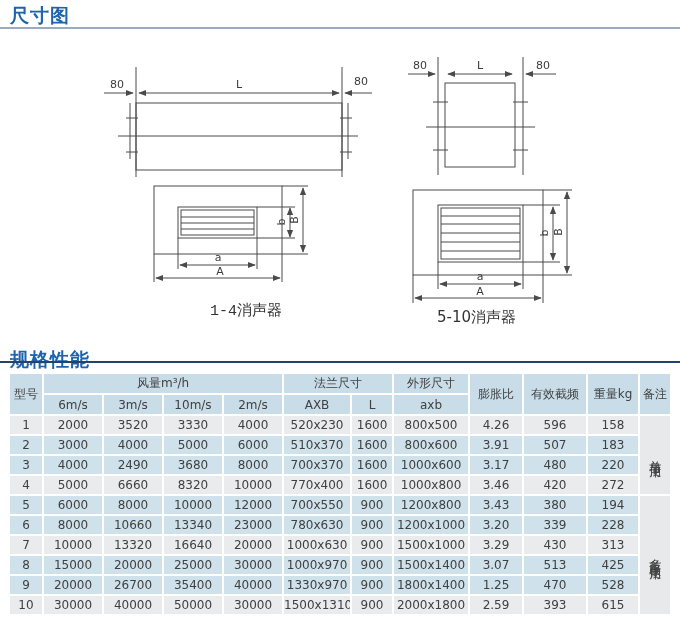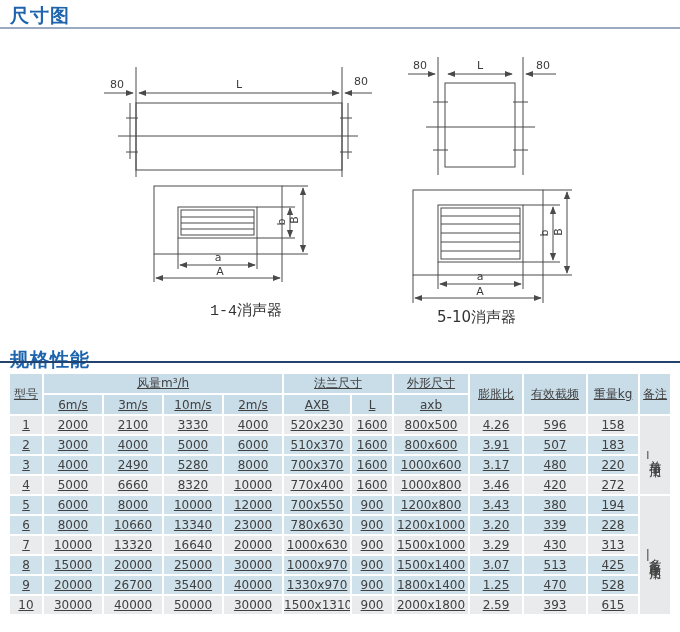--- a/index.html
+++ b/index.html
@@ -15,21 +15,21 @@
   .rule-2{top:361px;background:#24426e;}
   svg{position:absolute;overflow:visible;}
   svg text{font-family:"DejaVu Sans","Liberation Sans",sans-serif;font-size:11px;fill:#3c3c3c;}
   .diagram-caption{position:absolute;font-size:15px;color:#333;text-align:center;}
   .caption-1{left:146px;top:301px;width:200px;font-family:Liberation Mono, monospace;}
   .caption-2{left:384px;top:308px;width:185px;}
 
   table.spec{
     position:absolute;left:8px;top:372px;width:664px;
     border-collapse:separate;border-spacing:2px;table-layout:fixed;
-    font-size:12px;color:#404040;text-decoration:underline;
+    font-size:12px;color:#404040;
   }
   table.spec th,table.spec td{
     padding:0;text-align:center;vertical-align:middle;font-weight:normal;
     white-space:nowrap;overflow:hidden;
   }
   table.spec thead th{background:#c9dde9;height:19px;}
   table.spec tbody td{height:18px;}
   tr.row-gray td{background:#e9ebec;}
   tr.row-blue td{background:#cfe2ec;}
   td.remark-cell{background:#e7e9ea !important;}
@@ -205,21 +205,21 @@
         <th>2m/s</th>
         <th>AXB</th>
         <th>L</th>
         <th>axb</th>
       </tr>
     </thead>
     <tbody>
         <tr class="row-gray">
       <td>1</td>
       <td>2000</td>
-      <td>2100</td>
+      <td>3520</td>
       <td>3330</td>
       <td>4000</td>
       <td>520x230</td>
       <td>1600</td>
       <td>800x500</td>
       <td>4.26</td>
       <td>596</td>
       <td>158</td>
     <td rowspan="4" class="remark-cell">
             <div class="vertical-text">单节使用</div>
@@ -235,21 +235,21 @@
       <td>1600</td>
       <td>800x600</td>
       <td>3.91</td>
       <td>507</td>
       <td>183</td>
     </tr>
         <tr class="row-blue">
       <td>3</td>
       <td>4000</td>
       <td>2490</td>
-      <td>5280</td>
+      <td>3680</td>
       <td>8000</td>
       <td>700x370</td>
       <td>1600</td>
       <td>1000x600</td>
       <td>3.17</td>
       <td>480</td>
       <td>220</td>
     </tr>
         <tr class="row-gray">
       <td>4</td>

